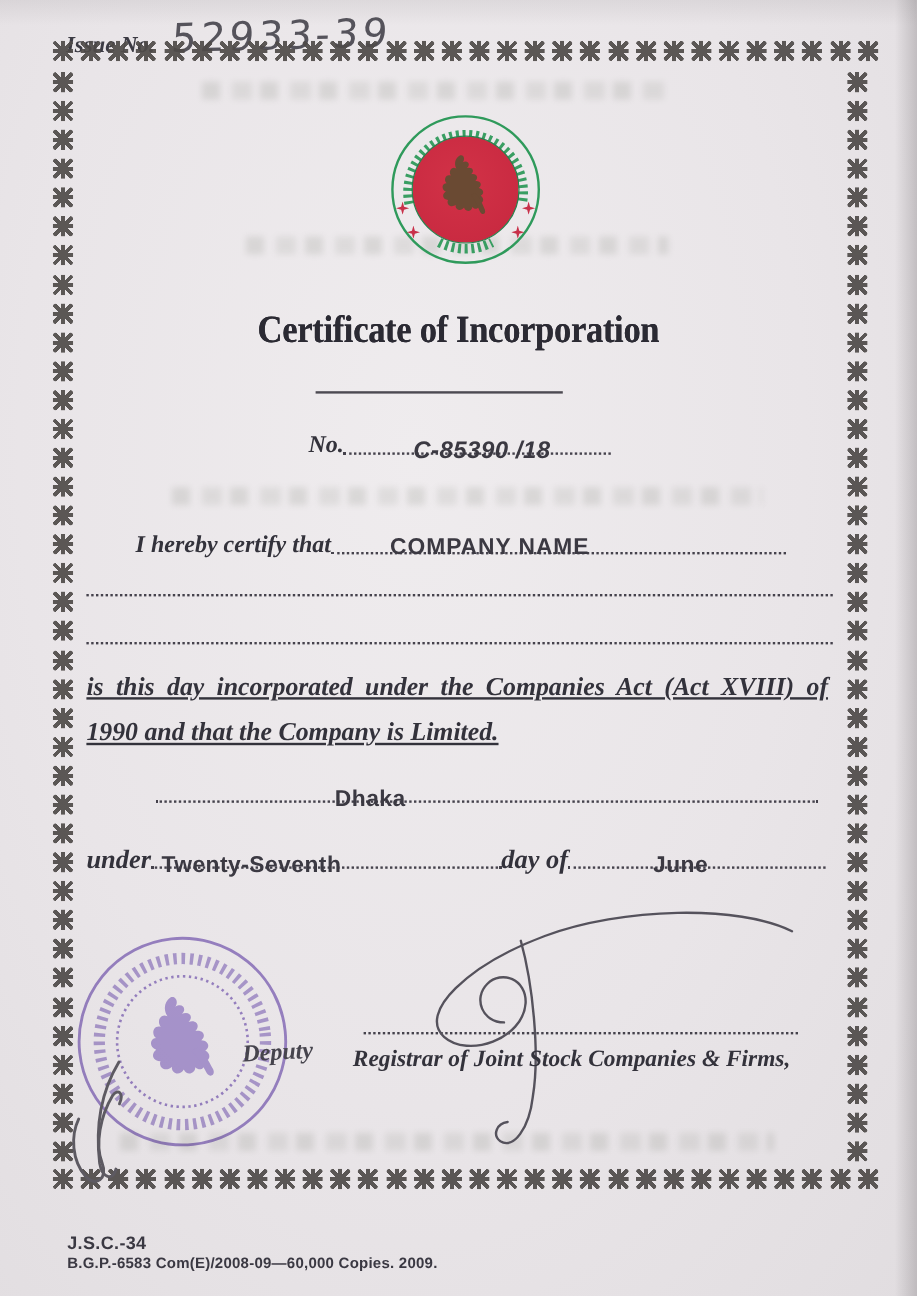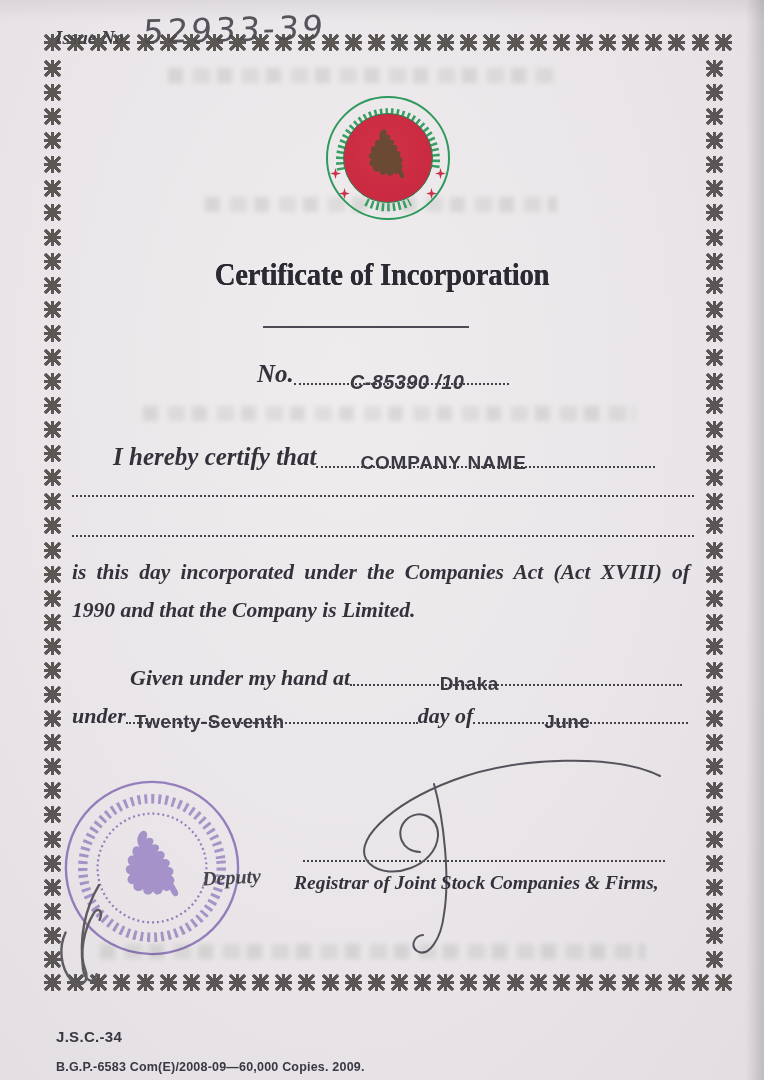--- a/index.html
+++ b/index.html
@@ -39,47 +39,47 @@
     clip-path:polygon(50% 0%,61% 39%,100% 50%,61% 61%,50% 100%,39% 61%,0% 50%,39% 39%);}
   
   .title{position:absolute;left:0;top:256px;width:100%;text-align:center;
     font:700 32px "Liberation Serif",serif;color:#2b2a33;letter-spacing:-.3px;
     transform:scaleX(.9);text-shadow:0 0 .5px #2b2a33;}
   .divider{position:absolute;left:263px;top:326px;width:206px;height:0;
     border-top:2.5px solid #4c4a52;}
   
   .row{position:absolute;display:flex;align-items:flex-end;}
   .lbl{font:700 italic 22px "Liberation Serif",serif;color:#33323b;white-space:nowrap;line-height:1.15;}
-  .lbl.big{font-size:25px;}
+  .lbl.big{font-size:20px;}
   .fill{flex:1;position:relative;height:2px;border-bottom:2.5px dotted #45424c;margin-bottom:4px;}
   .fill.fixed{flex:none;}
   .typed{position:absolute;bottom:-11px;font:700 19px "Liberation Sans",sans-serif;
     color:#3b3942;letter-spacing:.4px;white-space:nowrap;}
   .typed.italic{font:700 italic 20px "Liberation Sans",sans-serif;}
   .dotline{position:absolute;height:0;border-bottom:2.5px dotted #45424c;}
   
   .body-line{position:absolute;left:72px;width:618px;
-    font:700 italic 21.5px "Liberation Serif",serif;color:#33323b;}
+    font:700 italic 21.5px "Liberation Serif",serif;color:#33323b;text-decoration:underline;}
   .just{text-align:justify;text-align-last:justify;}
   
   .stamp{position:absolute;left:58px;top:770px;width:188px;height:196px;
     opacity:.82;transform:rotate(-6deg);mix-blend-mode:multiply;}
   .sig-main{position:absolute;left:286px;top:758px;width:380px;height:208px;}
   .sig-line{left:303px;top:860px;width:362px;}
   .sig-small{position:absolute;left:42px;top:884px;width:86px;height:112px;
     transform:rotate(-14deg);}
   .deputy{position:absolute;left:202px;top:866px;font:700 italic 20px "Liberation Serif",serif;
     color:#46444d;transform:rotate(-3deg);}
   .registrar{position:absolute;left:294px;top:872px;width:394px;text-align:left;
     font:700 italic 19.5px "Liberation Serif",serif;color:#33323b;}
   .registrar .line2{margin-top:9px;letter-spacing:.5px;}
   
   .footer{position:absolute;left:56px;top:1028px;color:#3a3842;}
   .form-code{font:700 15px "Liberation Sans",sans-serif;letter-spacing:.3px;}
-  .print-code{font:700 12.5px "Liberation Sans",sans-serif;margin-top:15px;letter-spacing:.2px;}
+  .print-code{font:700 12.5px "Liberation Sans",sans-serif;margin-top:1px;letter-spacing:.2px;}
   
   .ghost{position:absolute;height:15px;opacity:.45;filter:blur(2.6px);
     background:repeating-linear-gradient(90deg,
       rgba(125,130,118,.40) 0 15px, transparent 15px 25px,
       rgba(125,130,118,.30) 25px 42px, transparent 42px 49px);}
 </style>
 </head>
 <body>
 
 <div class="page">
@@ -257,38 +257,37 @@
     <span class="star" style="left:109px;top:72px"></span>
     <span class="star" style="left:100px;top:92px"></span>
   </div>
 
   <div class="title">Certificate of Incorporation</div>
   <div class="divider"></div>
 
   <div class="row" style="left:257px;top:360px;width:252px">
     <span class="lbl big">No.</span>
     <span class="fill">
-      <span class="typed italic" style="left:26%">C-85390 /10</span>
+      <span class="typed italic" style="left:26%">C-85390 /18</span>
     </span>
   </div>
 
   <div class="row" style="left:113px;top:443px;width:542px">
     <span class="lbl big">I hereby certify that</span>
     <span class="fill">
       <span class="typed" style="left:13%;bottom:-8px;letter-spacing:.8px">COMPANY NAME</span>
     </span>
   </div>
   <div class="dotline" style="left:72px;top:495px;width:622px"></div>
   <div class="dotline" style="left:72px;top:535px;width:622px"></div>
 
   <div class="body-line just" style="top:560px">is this day incorporated under the Companies Act (Act XVIII) of</div>
   <div class="body-line" style="top:598px">1990 and that the Company is Limited.</div>
 
   <div class="row" style="left:130px;top:665px;width:552px">
-    <span class="lbl">Given under my hand at</span>
     <span class="fill">
       <span class="typed" style="left:27%">Dhaka</span>
     </span>
   </div>
 
   <div class="row" style="left:72px;top:703px;width:616px">
     <span class="lbl">under</span>
     <span class="fill fixed" style="width:292px">
       <span class="typed" style="left:3%">Twenty-Seventh</span>
     </span>

